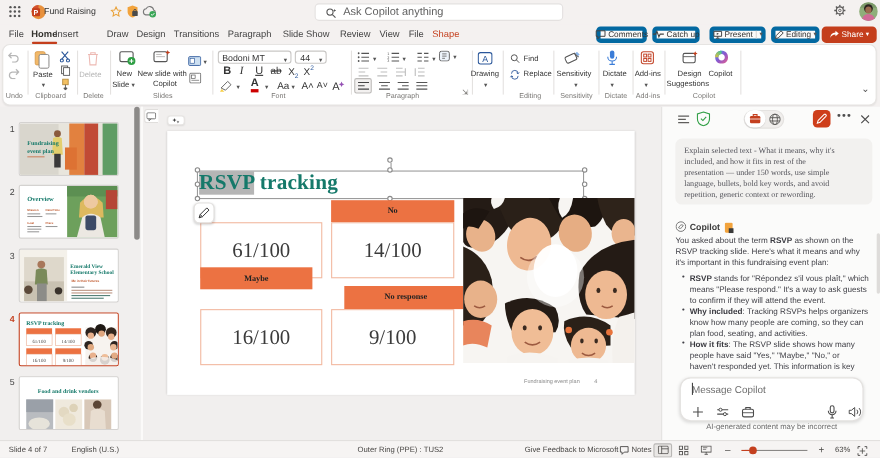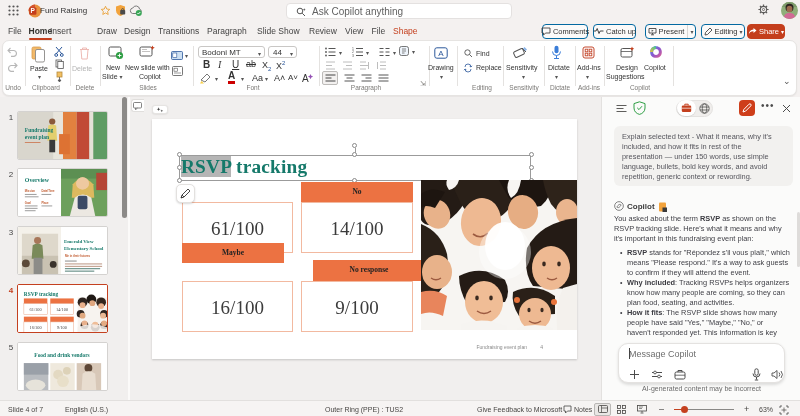--- a/index.html
+++ b/index.html
@@ -19,21 +19,21 @@
 #searchbox span.txt { position:absolute; left:25px; top:1.5px; }
 #gear { position:absolute; left:758px; top:4px; }
 #avatar { position:absolute; left:781px; top:2px; width:17px; height:17px; border-radius:50%; overflow:hidden; }
 
 
 #menurow { position:absolute; left:0; top:22px; width:800px; height:18px; background:#f4f1f0; font-size:8.5px; color:#444; }
 #menurow .tab { position:absolute; top:4px; }
 #menurow .home { font-weight:bold; color:#33322e; }
 #menurow .home::after { content:""; position:absolute; left:0; right:0; bottom:-3.5px; height:2px; background:#c43e1c; border-radius:2px; }
 #menurow .shape { color:#c43e1c; }
-.tbtn { position:absolute; top:1.5px; height:15px; border:1px solid #0369a1; border-radius:4px; background:#fbfaf9; font-size:7.5px; color:#333; display:flex; align-items:center; justify-content:center; padding:0 3px; gap:2px; white-space:nowrap; }
+.tbtn { position:absolute; top:1.5px; height:15px; border:4px solid #0369a1; border-radius:4px; background:#fbfaf9; font-size:7.5px; color:#333; display:flex; align-items:center; justify-content:center; padding:0 3px; gap:2px; white-space:nowrap; }
 .tbtn svg { flex:none; }
 #sharebtn { background:#c43e1c; border-color:#c43e1c; color:#fff; }
 
 
 #ribbon { position:absolute; left:0; top:40px; width:800px; height:58px; background:transparent; }
 #ribboncard { position:absolute; left:2px; top:0; width:795px; height:56px; background:#fff; border:1px solid #e6e4e2; border-radius:7px; box-shadow:0 1px 1.5px rgba(0,0,0,.06); }
 .rsep { position:absolute; top:6px; height:40px; width:1px; background:#e4e2e0; }
 .rlabel { position:absolute; top:44px; font-size:6.5px; color:#7a7875; transform:translateX(-50%); white-space:nowrap; }
 .ricon { position:absolute; }
 .rtext { position:absolute; font-size:7px; color:#333; white-space:nowrap; }
@@ -56,21 +56,21 @@
 .card-b { position:absolute; background:#fff; border:1px solid #f2b9a0; font-family:"Liberation Serif", serif; font-size:19px; color:#3b3b3b; text-align:center; }
 #slidetitle { position:absolute; left:29px; top:37.5px; font-family:"Liberation Serif", serif; font-weight:bold; font-size:19.3px; color:#15796a; letter-spacing:0.2px; }
 #slidetitle .hl { background:#b5b5b5; }
 .selrect { position:absolute; left:27px; top:36px; width:352px; height:26px; border:1px solid #9b9b9b; }
 .handle { position:absolute; width:5px; height:5px; background:#fff; border:1px solid #8a8a8a; border-radius:50%; }
 #slidefooter { position:absolute; right:50px; top:225px; font-size:5px; color:#8a8a8a; }
 #slidepage { position:absolute; right:34px; top:225px; font-size:5px; color:#8a8a8a; }
 
 
 #copilot { position:absolute; left:601px; top:0; width:199px; height:303px; background:#fbfbfa; border-left:1px solid #e3e1df; font-size:7.4px; color:#4c4c4c; }
-#cp-prompt { position:absolute; left:12px; top:29px; width:179px; height:60px; background:#f2f1ef; border-radius:6px; padding:6px 0 0 8px; line-height:10px; color:#55555c; white-space:nowrap; }
+#cp-prompt { position:absolute; left:12px; top:29px; width:179px; height:60px; background:#f2f1ef; border-radius:6px; padding:6px 0 0 8px; line-height:10px; color:#55555c; white-space:nowrap;font-family:Liberation Serif, serif; }
 #cp-body { position:absolute; left:12px; top:116.5px; width:186px; line-height:10px; color:#404047; white-space:nowrap; }
 #cp-body b { color:#3a3a40; }
 .cp-bullets { margin-top:4px; }
 .cp-bullets .row { position:relative; padding-left:13px; }
 .cp-bullets .row::before { content:"•"; position:absolute; left:6px; font-size:7px; }
 #cp-inputbox { position:absolute; left:16px; top:246px; width:167px; height:40px; background:#fff; border:1px solid #e4e2e0; border-radius:10px; box-shadow:0 1.5px 3px rgba(0,0,0,.12); }
 #cp-note { position:absolute; left:0; top:288px; width:199px; text-align:center; font-size:7px; color:#6a6a6a; }
 
 
 #statusbar { position:absolute; left:0; top:400px; width:800px; height:16px; background:#f6f4f3; border-top:1px solid #e2e0de; font-size:7px; color:#484644; }
@@ -172,21 +172,21 @@
     <span style="border-left:1px solid #d9d6d4; align-self:stretch; margin-left:1px"></span>
     <span class="chev">▾</span>
   </div>
   <div class="tbtn" style="left:701px;width:44px">
     <svg width="9" height="9" viewBox="0 0 9 9">
         <path d="M6 1 L8 3 L3.5 7.5 L1 8 L1.5 5.5 Z" fill="none" stroke="#444" stroke-width="0.9"></path>
       </svg>
     Editing
     <span class="chev">▾</span>
   </div>
-  <div class="tbtn" id="sharebtn" style="left:747px;width:38px">
+  <div class="tbtn" id="sharebtn" style="left:747px;width:50px">
     <svg width="9" height="9" viewBox="0 0 9 9">
         <path d="M5.5 1 L8.5 3.5 L5.5 6 V4.3 C3 4.3 1.5 5.5 0.8 7.5 C0.8 4.5 2.5 2.8 5.5 2.6 Z" fill="#fff"></path>
       </svg>
     Share
     <span class="chev" style="color:#fff">▾</span>
   </div>
 </div>
 
 <div id="ribbon">
   <div id="ribboncard"></div>

